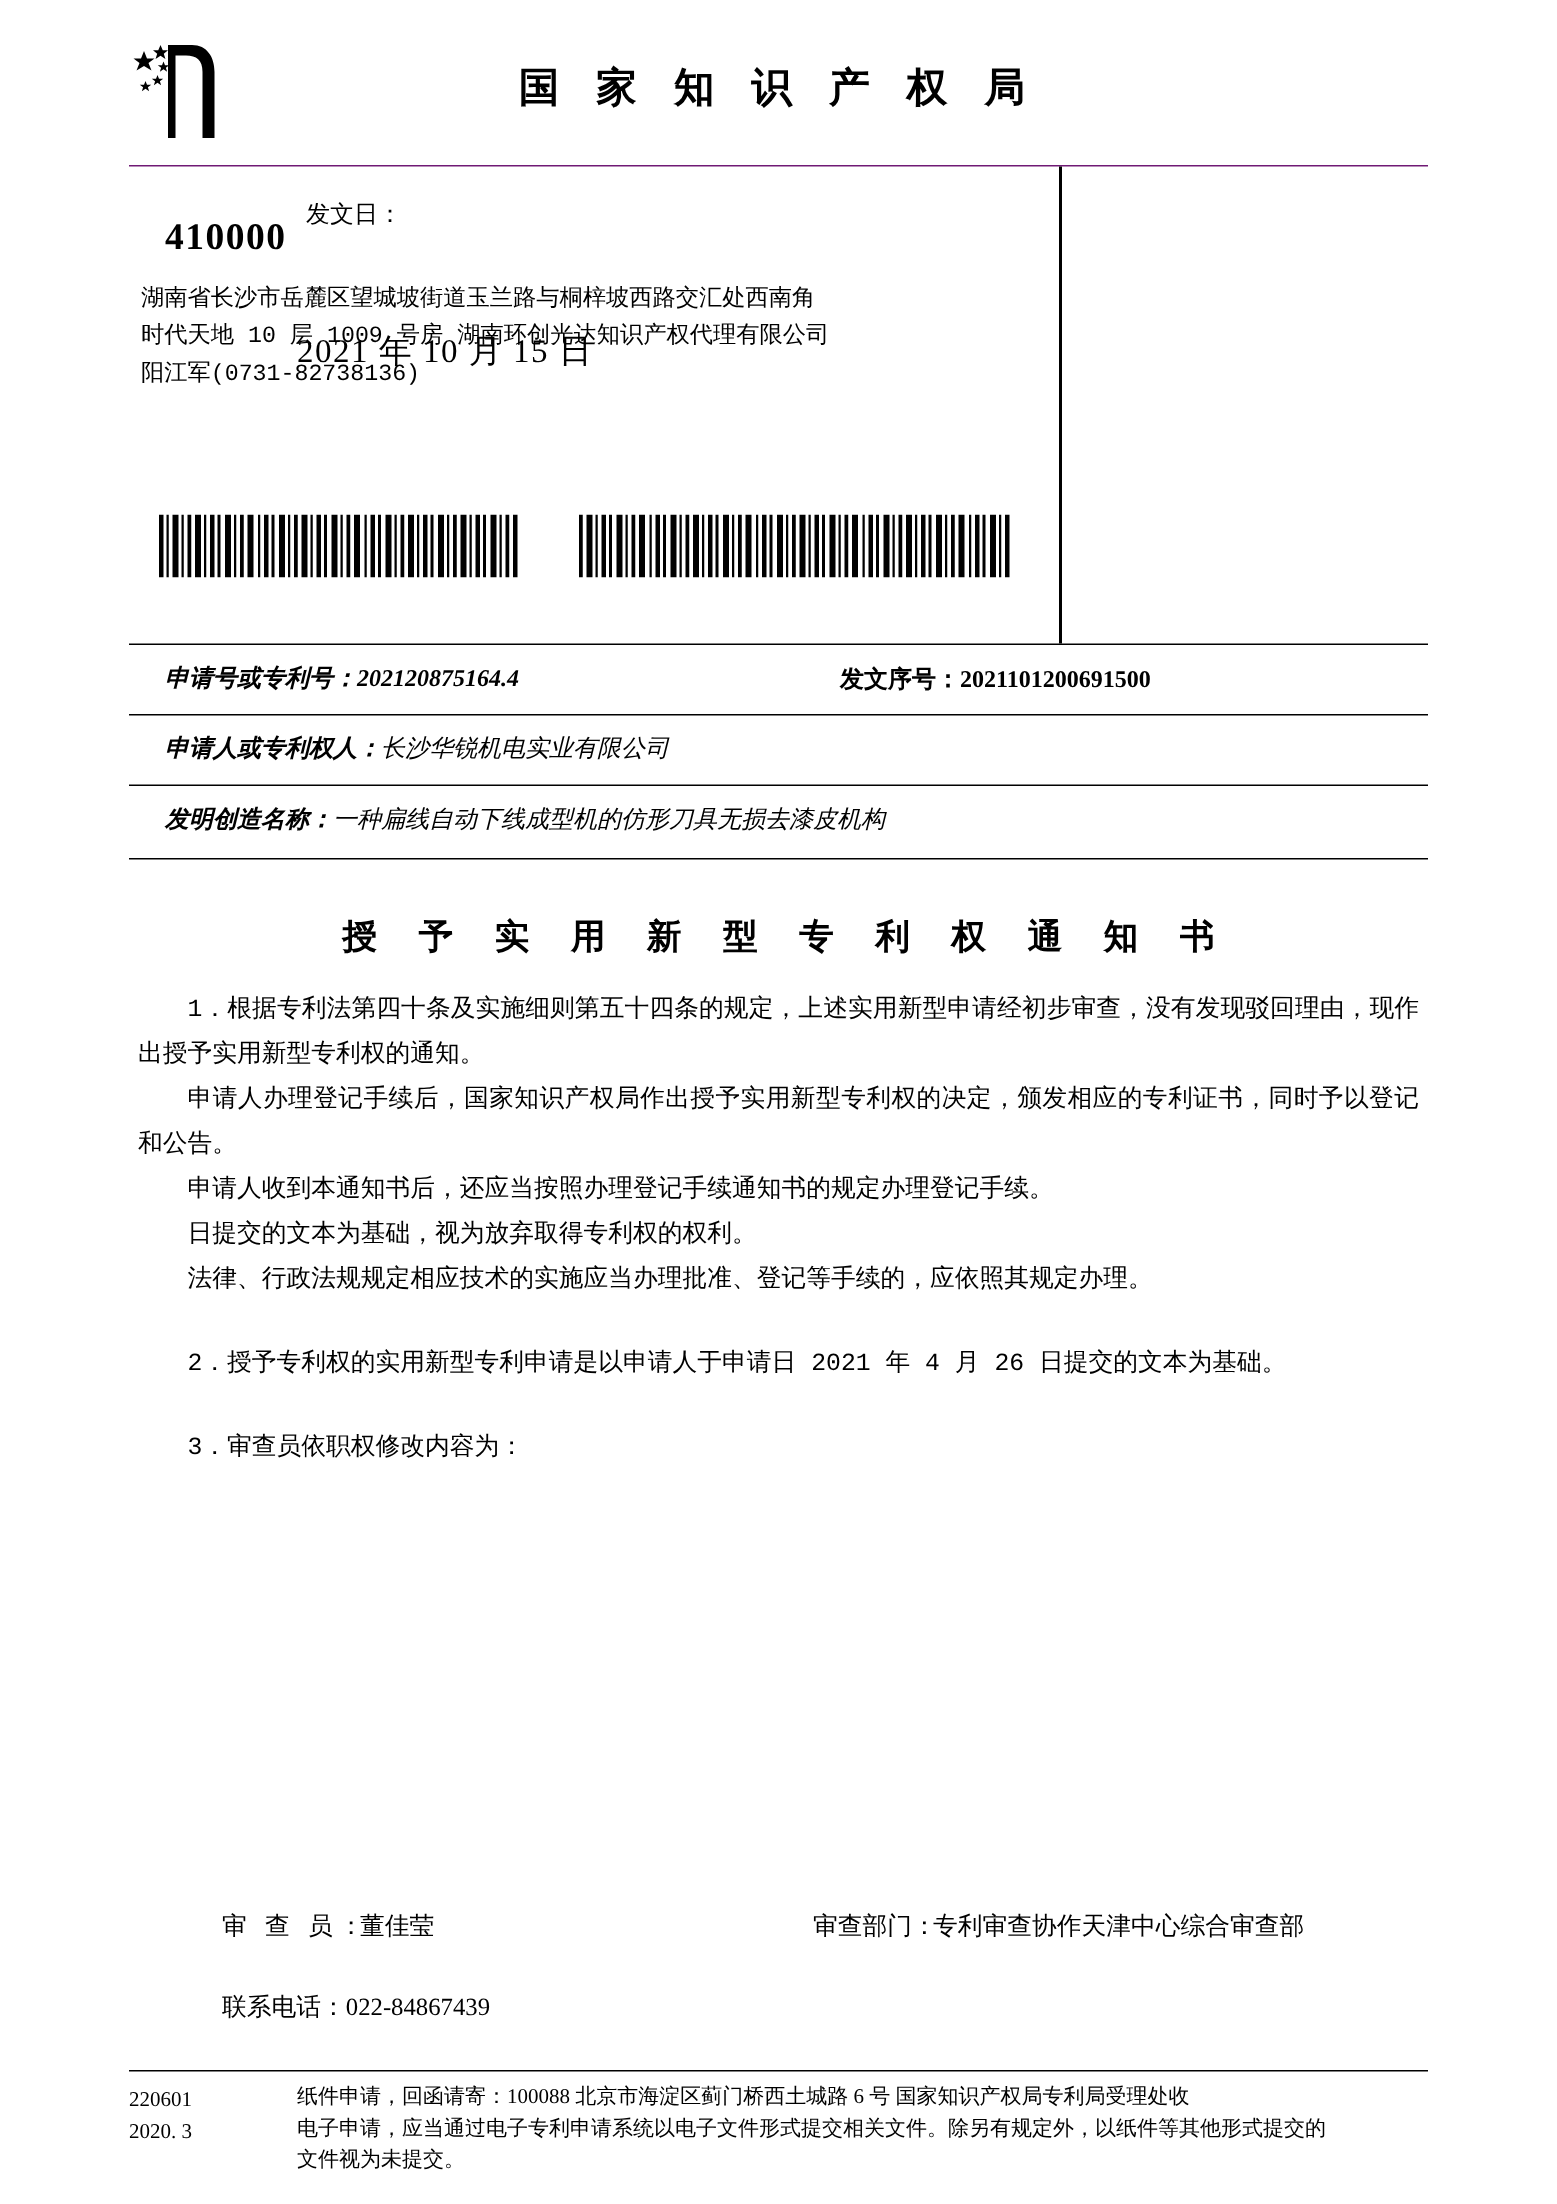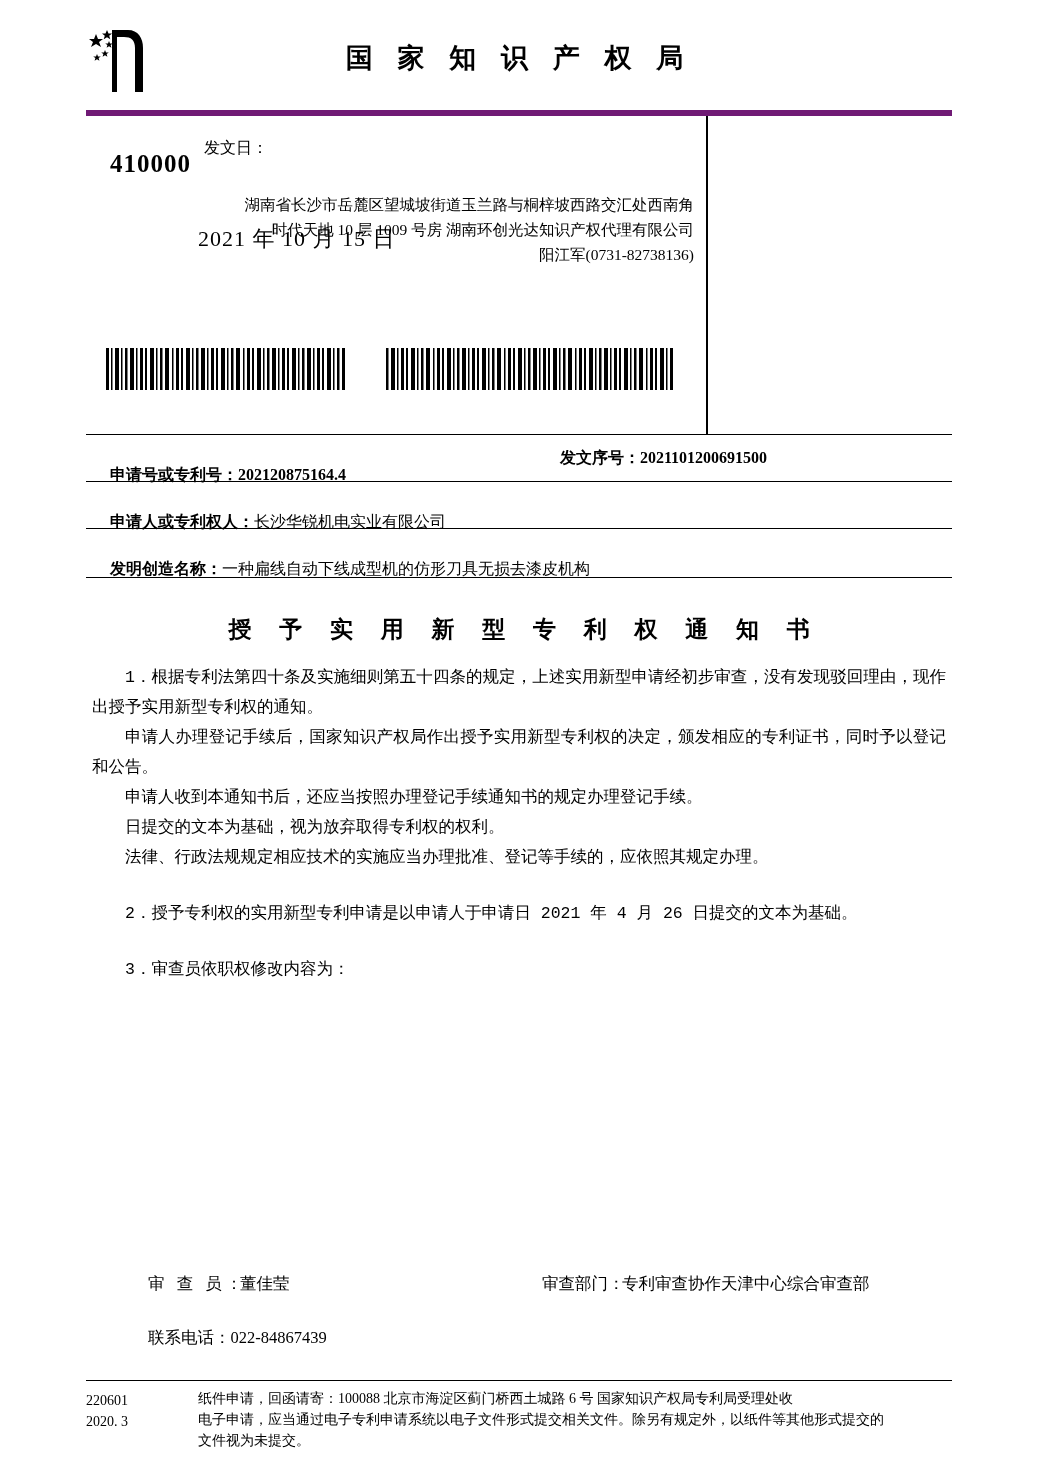--- a/index.html
+++ b/index.html
@@ -20,21 +20,21 @@
     width: 1038px;
     height: 1469px;
     box-sizing: border-box;
     padding: 0;
   }
   
   .header {
     position: relative;
     height: 92px;
     margin: 18px 86px 0 86px;
-    border-bottom: 6px solid #701a75;
+    border-bottom: 1px solid #701a75;
   }
   .emblem {
     position: absolute;
     left: 0;
     top: 8px;
     width: 70px;
     height: 70px;
   }
   .header-title {
     position: absolute;
@@ -69,23 +69,24 @@
     font-size: 25px;
     font-weight: bold;
     letter-spacing: 1px;
     font-family: Liberation Serif, serif;
   }
   .addr {
     position: absolute;
     left: 8px;
     top: 76px;
     width: 600px;
-    text-align: right;
+    text-align: left;
     font-size: 15.5px;
     line-height: 25px;
+    font-family: Liberation Mono, monospace;
   }
   .senddate-label {
     position: absolute;
     left: 118px;
     top: 22px;
     font-size: 16px;
   }
   .senddate-value {
     position: absolute;
     left: 112px;
@@ -107,21 +108,22 @@
   .inforow {
     position: relative;
     margin: 0 86px;
     height: 46px;
     border-bottom: 1.5px solid #000;
     font-size: 16px;
   }
   .inforow .lbl {
     position: absolute;
     left: 24px;
-    top: 30px;
+    top: 12px;
+    font-style: italic;
   }
   .inforow .lbl b { font-weight: bold; }
   .inforow .second {
     position: absolute;
     left: 474px;
     top: 13px;
   }
   .inforow.tall { height: 48px; }
   
   .doc-title {

